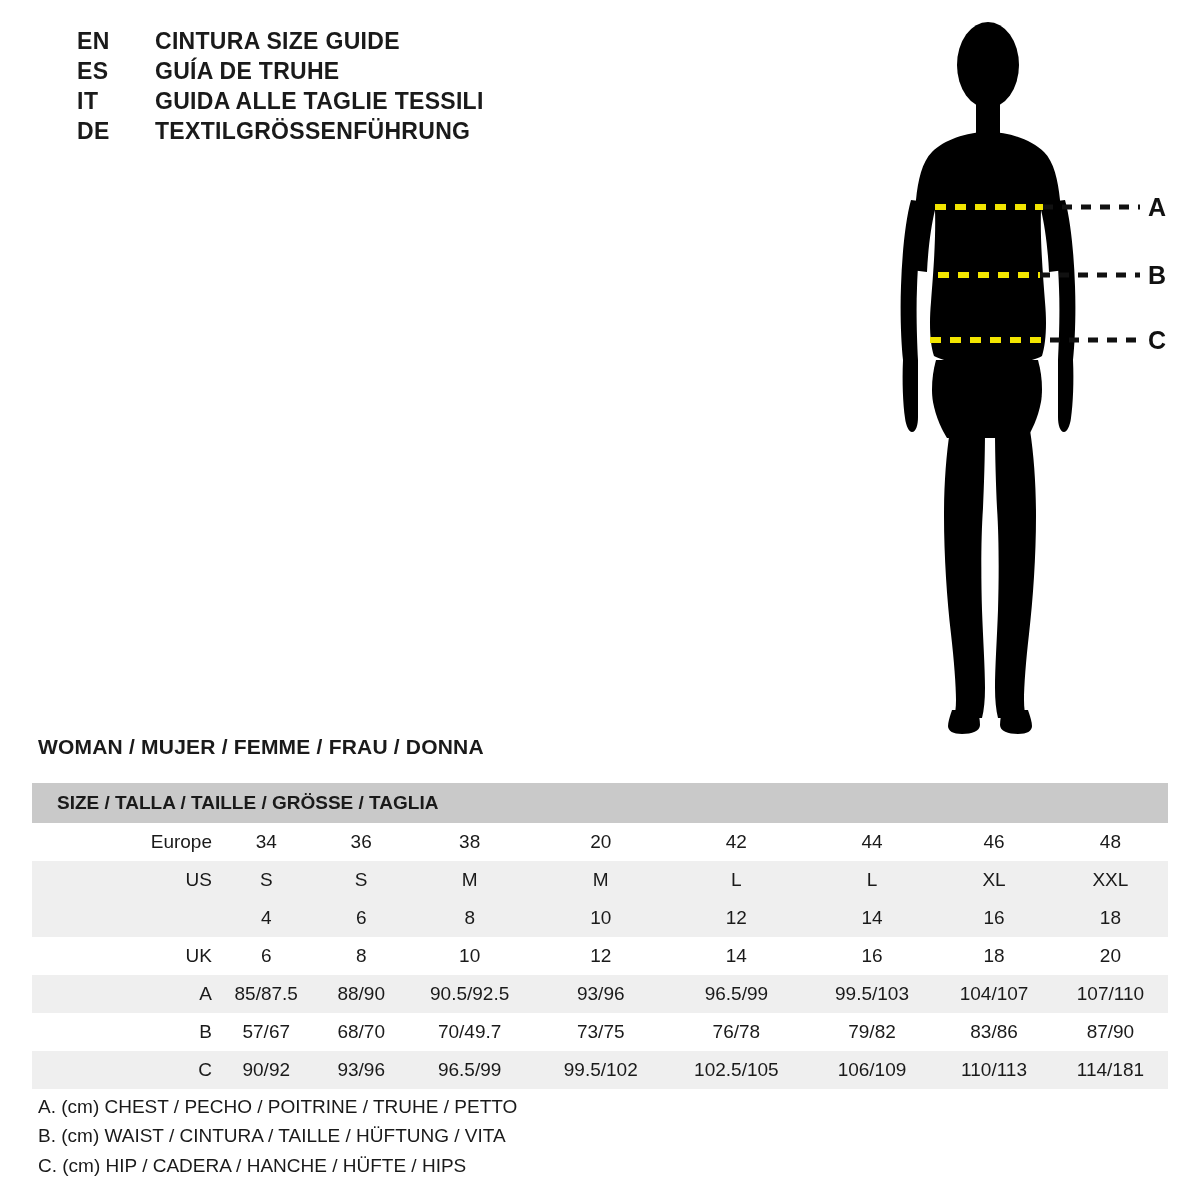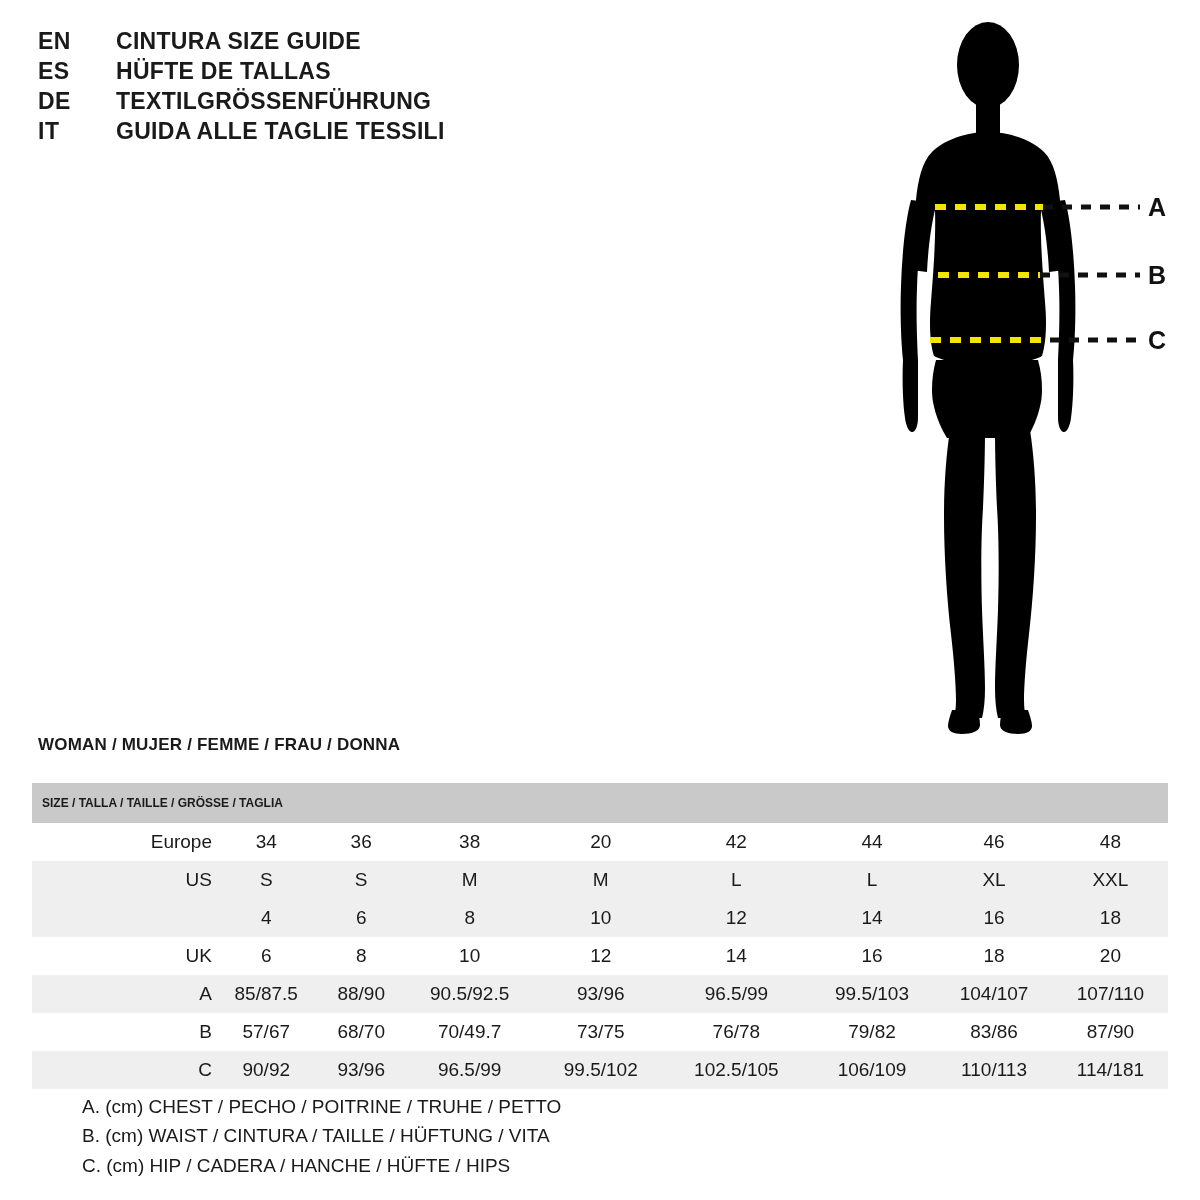--- a/index.html
+++ b/index.html
@@ -20,20 +20,21 @@
   .lang-block {
     position: absolute;
     top: 28px;
     left: 38px;
     width: 560px;
   }
   .lang-row {
     display: flex;
     align-items: flex-start;
     margin-bottom: 3px;
+    margin-left: 39px;
   }
   .lang-code {
     width: 78px;
     font-size: 23px;
     font-weight: bold;
     letter-spacing: 0.5px;
   }
   .lang-text {
     font-size: 23px;
     font-weight: bold;
@@ -58,39 +59,39 @@
     font-size: 25px;
     font-weight: bold;
     color: #111;
   }
 
   
   .section-title {
     position: absolute;
     top: 735px;
     left: 38px;
-    font-size: 17px;
+    font-size: 21px;
     font-weight: bold;
     letter-spacing: 0.2px;
   }
 
   
   .size-table {
     position: absolute;
     top: 783px;
     left: 32px;
     width: 1136px;
     border-collapse: collapse;
     font-size: 19px;
   }
   .size-table tr.head-row td {
     background: #c9c9c9;
     font-weight: bold;
-    font-size: 12px;
-    padding: 7px 0 7px 10px;
+    font-size: 19px;
+    padding: 7px 0 7px 25px;
     text-align: left;
   }
   .size-table td {
     padding: 6px 0;
     height: 26px;
   }
   .size-table td.label {
     padding-left: 10px;
     text-align: right;
     width: 170px;
@@ -105,45 +106,44 @@
     background: #ffffff;
   }
 
   
   .footnotes {
     position: absolute;
     top: 1092px;
     left: 38px;
     font-size: 19px;
     line-height: 1.55;
-    margin-left: 44px;
   }
   .footnote {
     white-space: nowrap;
   }
 </style>
 </head>
 <body>
 
 <div class="lang-block">
   <div class="lang-row">
     <div class="lang-code">EN</div>
     <div class="lang-text">CINTURA SIZE GUIDE</div>
   </div>
   <div class="lang-row">
     <div class="lang-code">ES</div>
-    <div class="lang-text">HÜFTE DE TALLAS</div>
+    <div class="lang-text">GUÍA DE TRUHE</div>
+  </div>
+  <div class="lang-row">
+    <div class="lang-code">IT</div>
+    <div class="lang-text">GUIDA ALLE TAGLIE TESSILI</div>
   </div>
   <div class="lang-row">
     <div class="lang-code">DE</div>
     <div class="lang-text">TEXTILGRÖSSENFÜHRUNG</div>
-  </div>
-  <div class="lang-row">
-    <div class="lang-code">IT</div>
-    <div class="lang-text">GUIDA ALLE TAGLIE TESSILI</div>
   </div>
 </div>
 
 <div class="figure-area">
   <svg class="figure-svg" width="350" height="740" viewBox="0 0 350 740">
     <g fill="#000000">
 
       <ellipse cx="148" cy="55" rx="31" ry="43"></ellipse>
 
       <path d="M136,90 h24 v38 h-24 z"></path>

